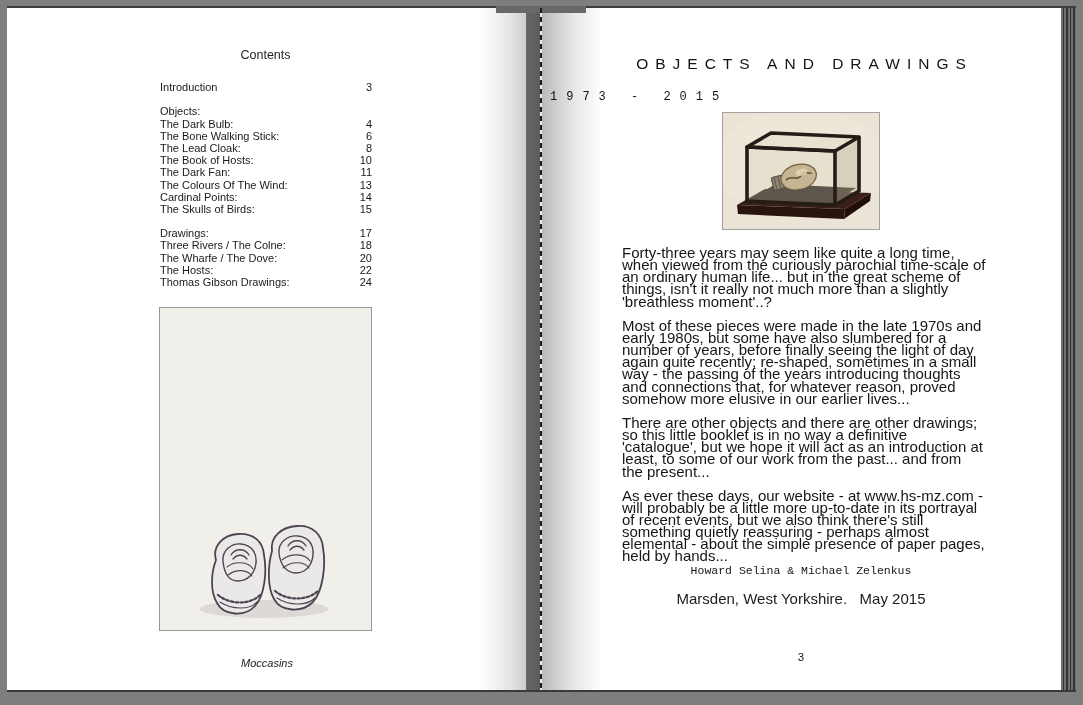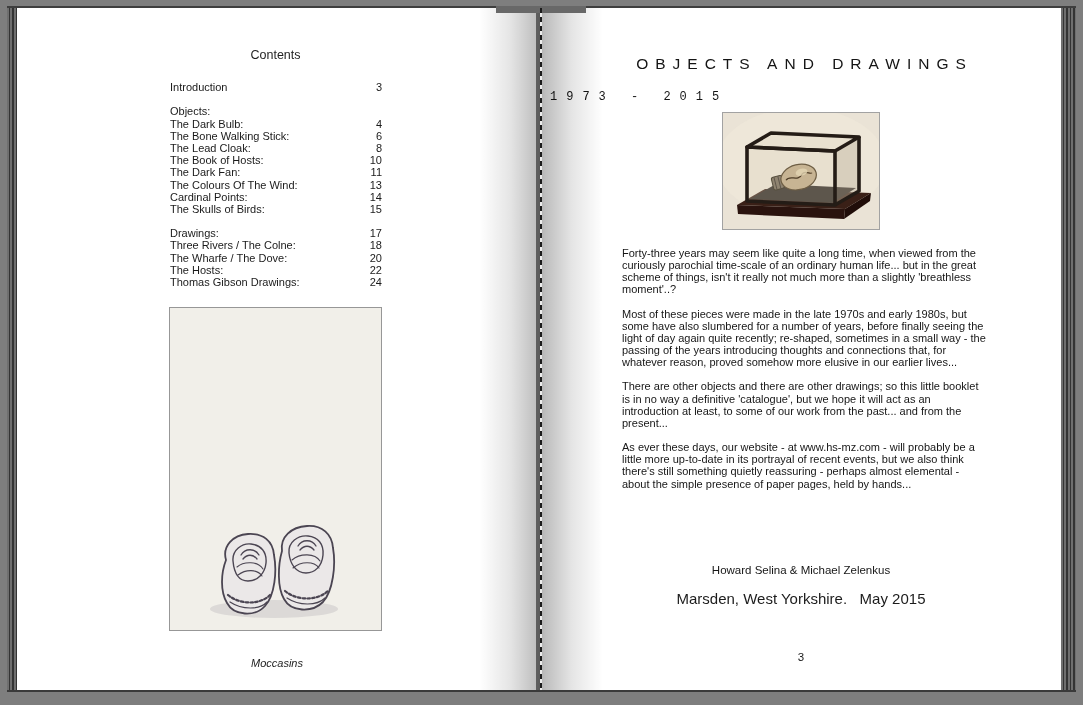--- a/index.html
+++ b/index.html
@@ -11,21 +11,21 @@
     position:relative;
   }
   #book{position:absolute;left:7px;top:6px;width:1069px;height:686px;}
   .book-edge-top{position:absolute;left:0;right:0;top:0;height:2px;background:#3e3e3e;}
   .book-edge-bottom{position:absolute;left:0;right:0;bottom:0;height:2px;background:#3a3a3a;}
   .stack{position:absolute;top:2px;height:682px;width:15px;
     background:repeating-linear-gradient(90deg,#6f6f6f 0 1.7px,#343434 1.7px 3.4px);}
   .stack-left{left:0;}
   .stack-right{left:1054px;}
   .page{position:absolute;top:2px;height:682px;background:#ffffff;overflow:hidden;}
-  .page-left{left:10px;width:519px;}
+  .page-left{left:0;width:519px;}
   .page-right{left:534px;width:520px;}
   .spine-shadow{position:absolute;left:472px;width:124px;top:2px;height:682px;pointer-events:none;
     background:linear-gradient(to right,rgba(0,0,0,0) 0%,rgba(0,0,0,0.10) 25%,rgba(0,0,0,0.26) 47%,rgba(0,0,0,0.30) 50%,rgba(0,0,0,0.26) 53%,rgba(0,0,0,0.10) 75%,rgba(0,0,0,0) 100%);}
   .spine-cap{position:absolute;left:489px;width:90px;top:0;height:7px;background:#686868;}
   .spine-line{position:absolute;left:533px;width:2px;top:2px;height:682px;
     background:repeating-linear-gradient(to bottom,#1c1c1c 0 5px,#ededed 5px 9px);}
 
   
   #contents-heading{position:absolute;left:153px;top:40px;width:211px;text-align:center;
     font-size:12.5px;color:#1f1f1f;}
@@ -39,23 +39,23 @@
   #moccasins-caption{position:absolute;left:30px;top:622px;width:460px;text-align:center;
     font-size:11px;font-style:italic;line-height:13.5px;white-space:pre-wrap;color:#222;}
 
   
   #op-title{position:absolute;left:0;top:47px;width:520px;text-align:center;
     font-size:15.5px;letter-spacing:7px;padding-left:7px;box-sizing:border-box;color:#141414;}
   #op-subtitle{position:absolute;left:0;top:82px;width:520px;text-align:left;
     font-size:12px;letter-spacing:9px;padding-left:9px;box-sizing:border-box;color:#141414;font-family:Liberation Mono, monospace;}
   #photo-frame{position:absolute;left:181px;top:104px;width:156px;height:116px;
     border:1px solid #a2a2a2;background:#eae3d6;}
-  #body-text{position:absolute;left:81px;top:239px;width:364px;font-size:11px;line-height:12.15px;color:#161616;}
+  #body-text{position:absolute;left:81px;top:239px;width:364px;font-size:15px;line-height:12.15px;color:#161616;}
   #body-text p{margin:0 0 12px 0;}
-  #signature{position:absolute;left:0;top:556px;width:520px;text-align:center;font-size:11.5px;color:#161616;}
+  #signature{position:absolute;left:0;top:556px;width:520px;text-align:center;font-size:11.5px;color:#161616;font-family:Liberation Mono, monospace;}
   #dateline{position:absolute;left:0;top:582px;width:520px;text-align:center;font-size:15px;
     white-space:pre-wrap;color:#1c1c1c;}
   #page-number{position:absolute;left:0;top:643px;width:520px;text-align:center;font-size:11.5px;color:#161616;}
   svg{display:block;}
 </style>
 </head>
 <body>
 
 <div id="book">
   <div class="book-edge-top"></div>

